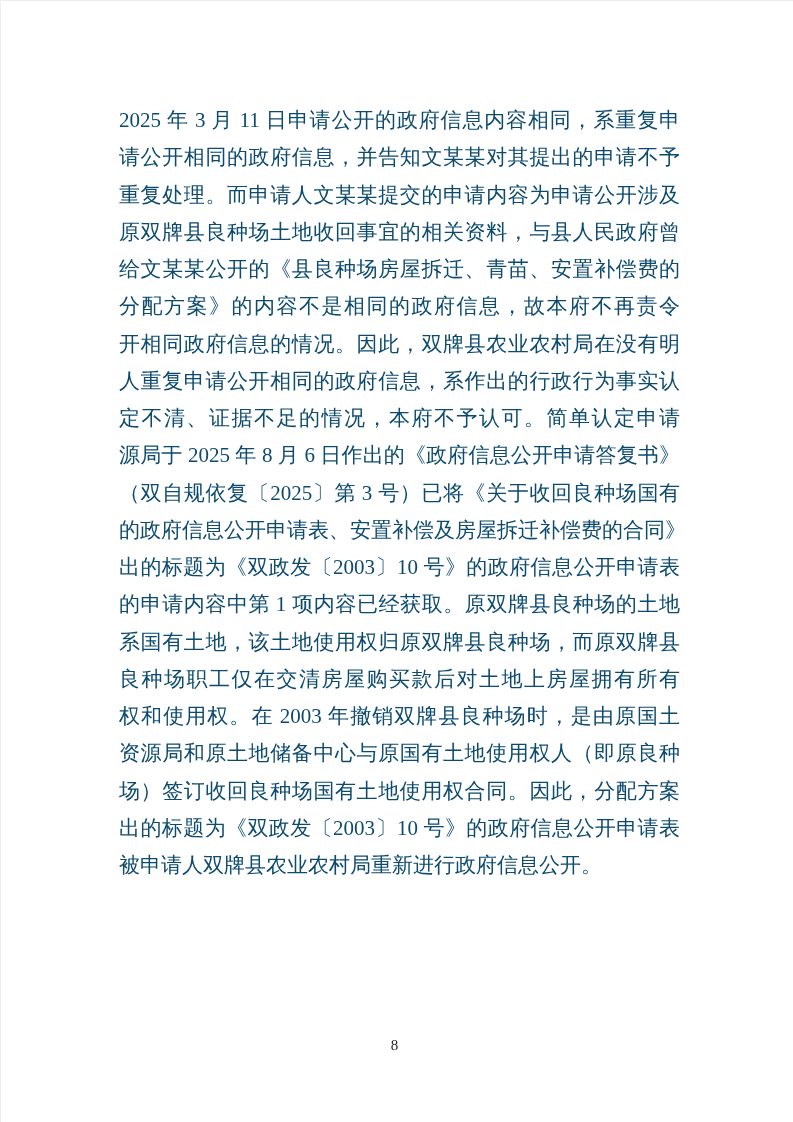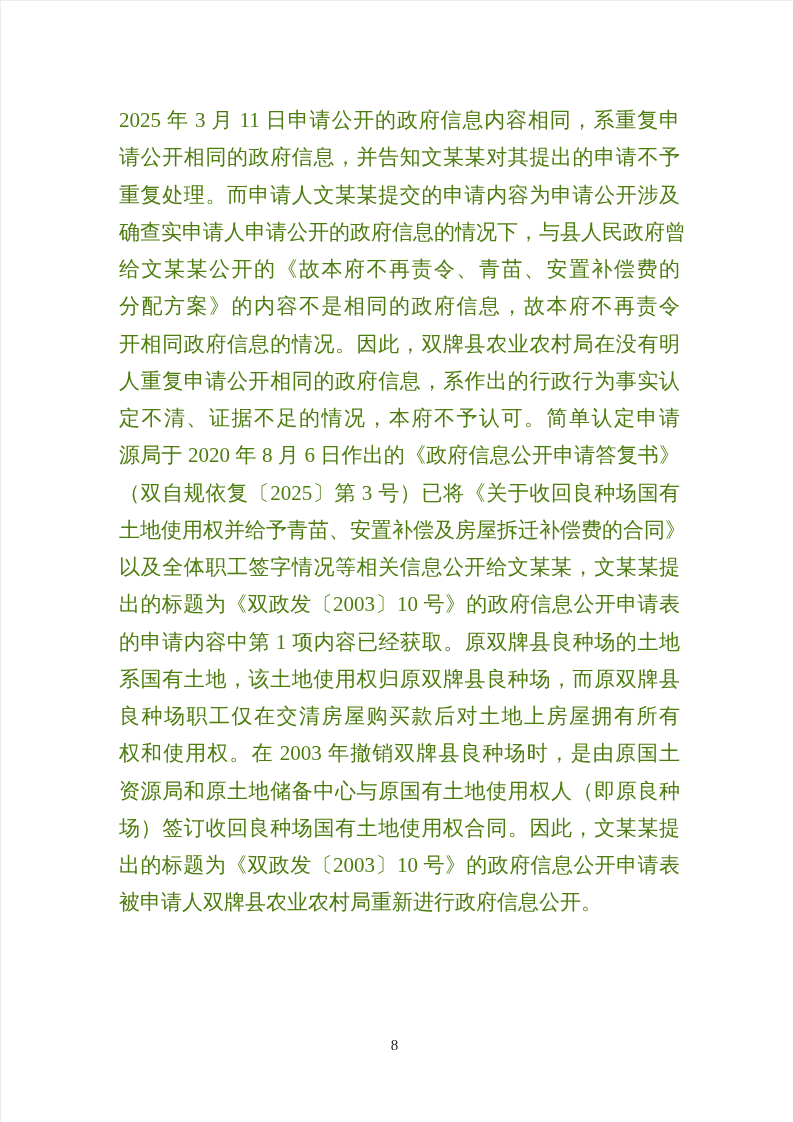--- a/index.html
+++ b/index.html
@@ -18,21 +18,21 @@
     }
     .text-block {
       position: absolute;
       left: 118px;
       top: 101px;
       width: 561px;
     }
     .text-line {
       font-size: 21px;
       line-height: 37.25px;
-      color: #4d7c0f;
+      color: #0c4a6e;
       letter-spacing: 0;
       text-align: justify;
       text-align-last: justify;
       white-space: nowrap;
       width: 100%;
     }
     .text-line.text-line--last {
       text-align: right;
       text-align-last: left;
     }
@@ -48,34 +48,33 @@
     }
   </style>
 </head>
 <body>
 
 <div class="page">
   <div class="text-block">
     <div class="text-line">2025 年 3 月 11 日申请公开的政府信息内容相同，系重复申</div>
     <div class="text-line">请公开相同的政府信息，并告知文某某对其提出的申请不予</div>
     <div class="text-line">重复处理。而申请人文某某提交的申请内容为申请公开涉及</div>
-    <div class="text-line">确查实申请人申请公开的政府信息的情况下，与县人民政府曾</div>
-    <div class="text-line">给文某某公开的《故本府不再责令、青苗、安置补偿费的</div>
+    <div class="text-line">原双牌县良种场土地收回事宜的相关资料，与县人民政府曾</div>
+    <div class="text-line">给文某某公开的《县良种场房屋拆迁、青苗、安置补偿费的</div>
     <div class="text-line">分配方案》的内容不是相同的政府信息，故本府不再责令</div>
     <div class="text-line">开相同政府信息的情况。因此，双牌县农业农村局在没有明</div>
     <div class="text-line">人重复申请公开相同的政府信息，系作出的行政行为事实认</div>
     <div class="text-line">定不清、证据不足的情况，本府不予认可。简单认定申请</div>
-    <div class="text-line">源局于 2020 年 8 月 6 日作出的《政府信息公开申请答复书》</div>
+    <div class="text-line">源局于 2025 年 8 月 6 日作出的《政府信息公开申请答复书》</div>
     <div class="text-line">（双自规依复〔2025〕第 3 号）已将《关于收回良种场国有</div>
-    <div class="text-line">土地使用权并给予青苗、安置补偿及房屋拆迁补偿费的合同》</div>
-    <div class="text-line">以及全体职工签字情况等相关信息公开给文某某，文某某提</div>
+    <div class="text-line">的政府信息公开申请表、安置补偿及房屋拆迁补偿费的合同》</div>
     <div class="text-line">出的标题为《双政发〔2003〕10 号》的政府信息公开申请表</div>
     <div class="text-line">的申请内容中第 1 项内容已经获取。原双牌县良种场的土地</div>
     <div class="text-line">系国有土地，该土地使用权归原双牌县良种场，而原双牌县</div>
     <div class="text-line">良种场职工仅在交清房屋购买款后对土地上房屋拥有所有</div>
     <div class="text-line">权和使用权。在 2003 年撤销双牌县良种场时，是由原国土</div>
     <div class="text-line">资源局和原土地储备中心与原国有土地使用权人（即原良种</div>
-    <div class="text-line">场）签订收回良种场国有土地使用权合同。因此，文某某提</div>
+    <div class="text-line">场）签订收回良种场国有土地使用权合同。因此，分配方案</div>
     <div class="text-line">出的标题为《双政发〔2003〕10 号》的政府信息公开申请表</div>
     <div class="text-line text-line--last">被申请人双牌县农业农村局重新进行政府信息公开。</div>
   </div>
   <div class="page-number">8</div>
 </div>
 
 </body></html>

